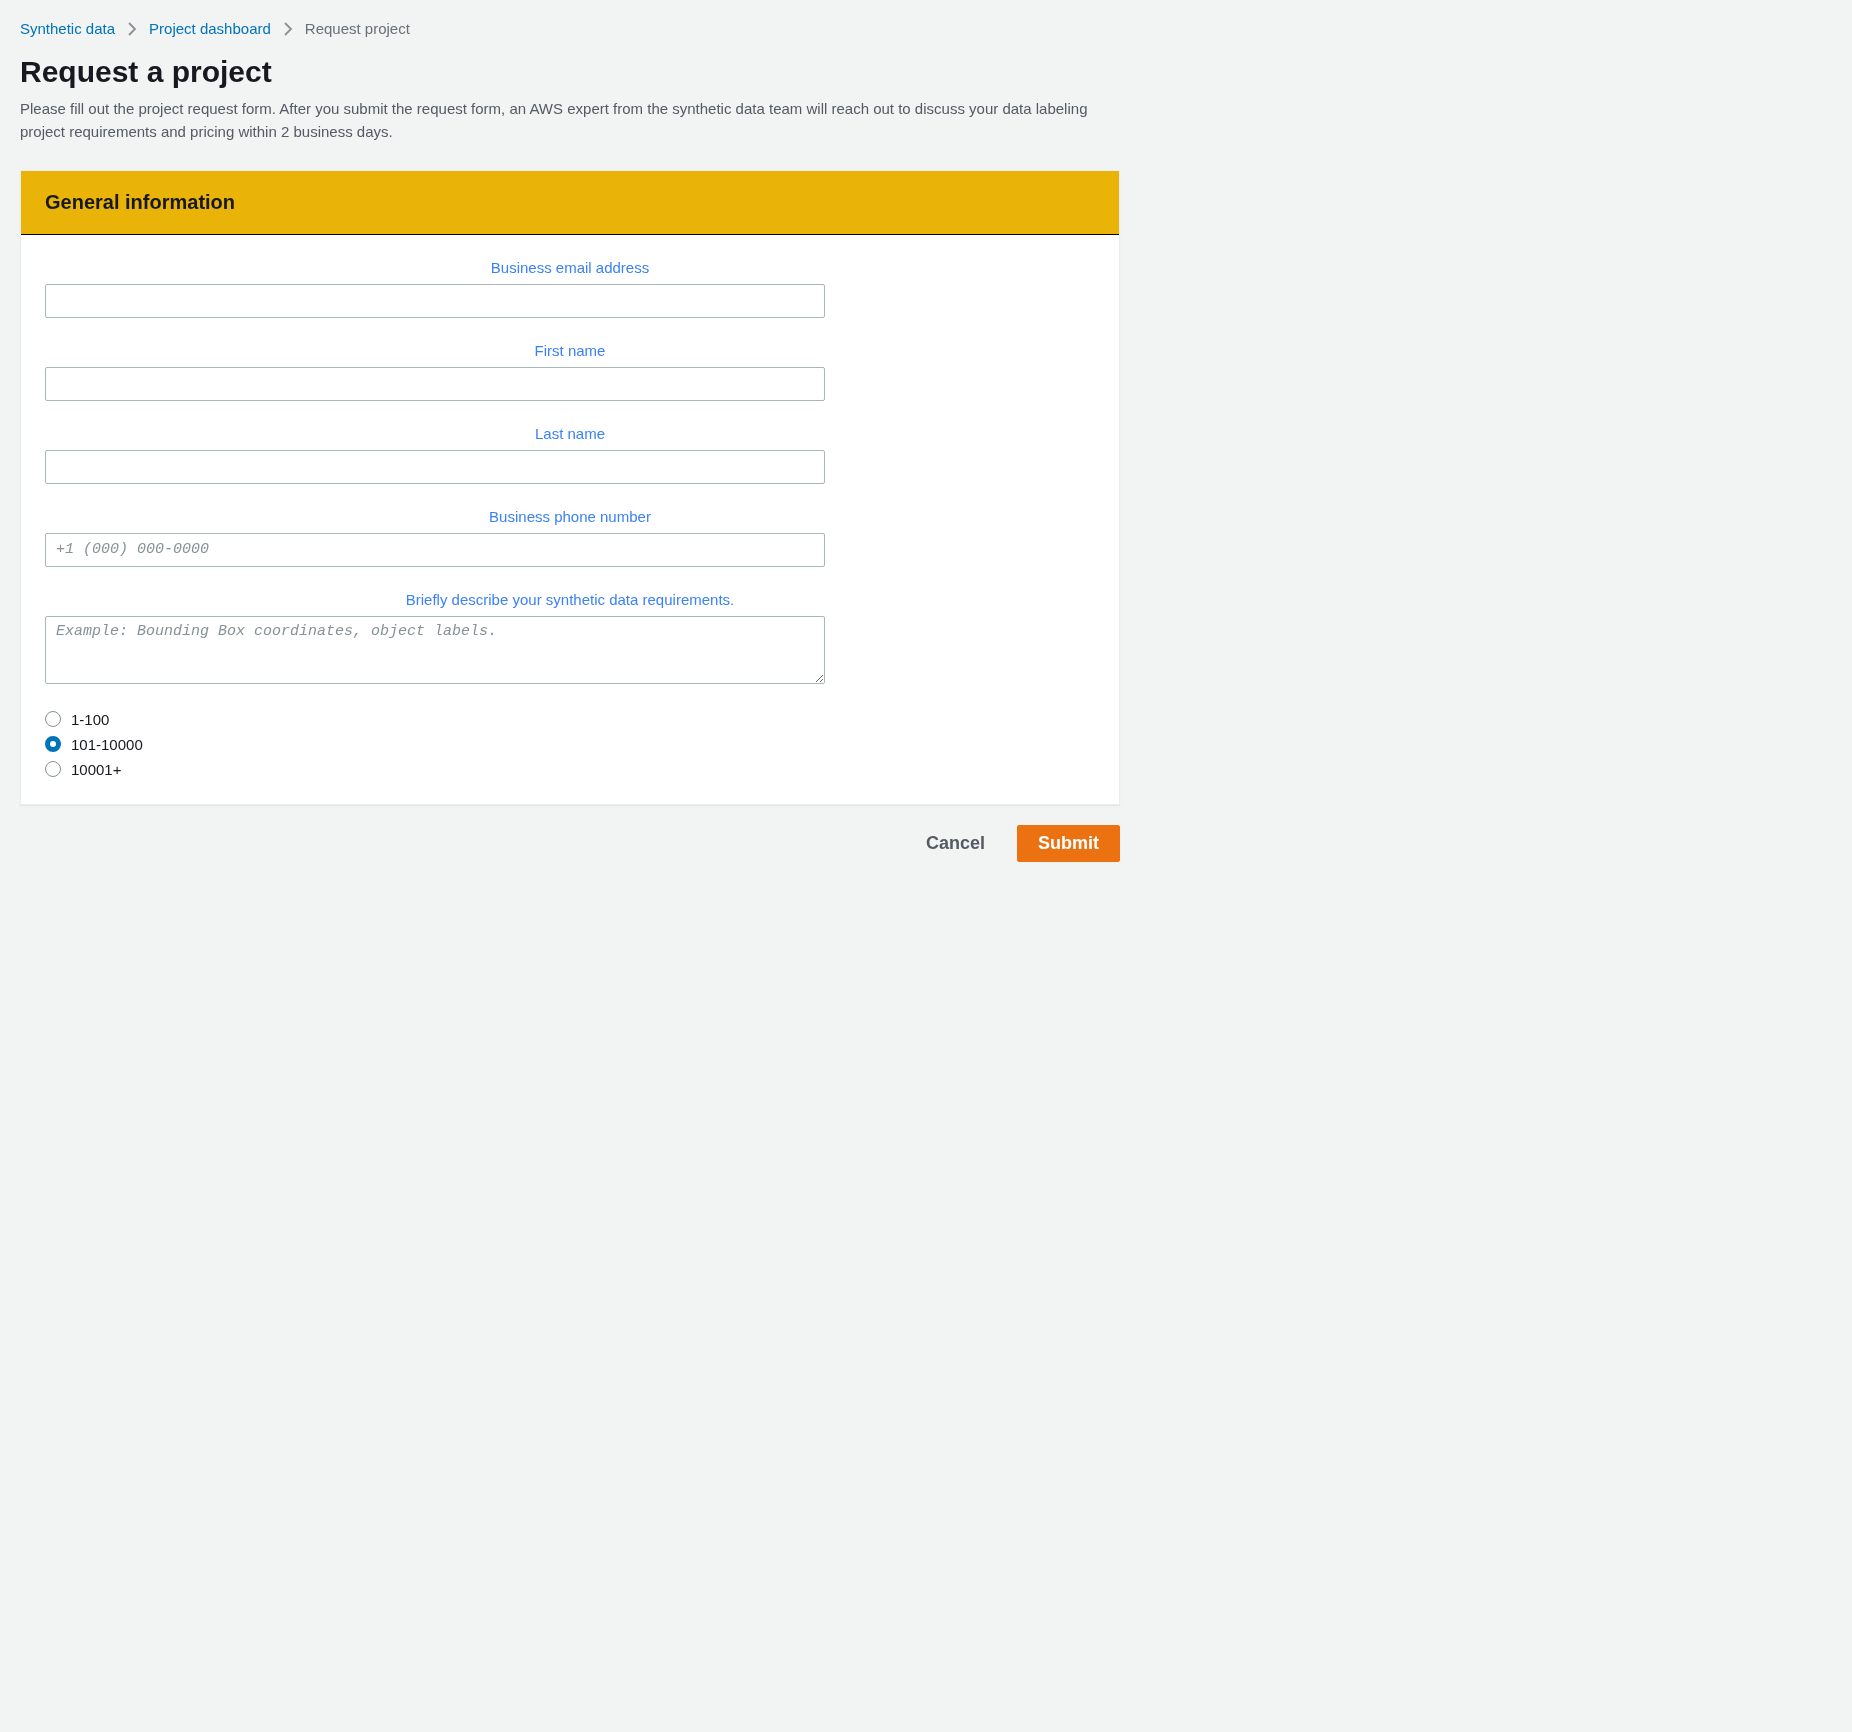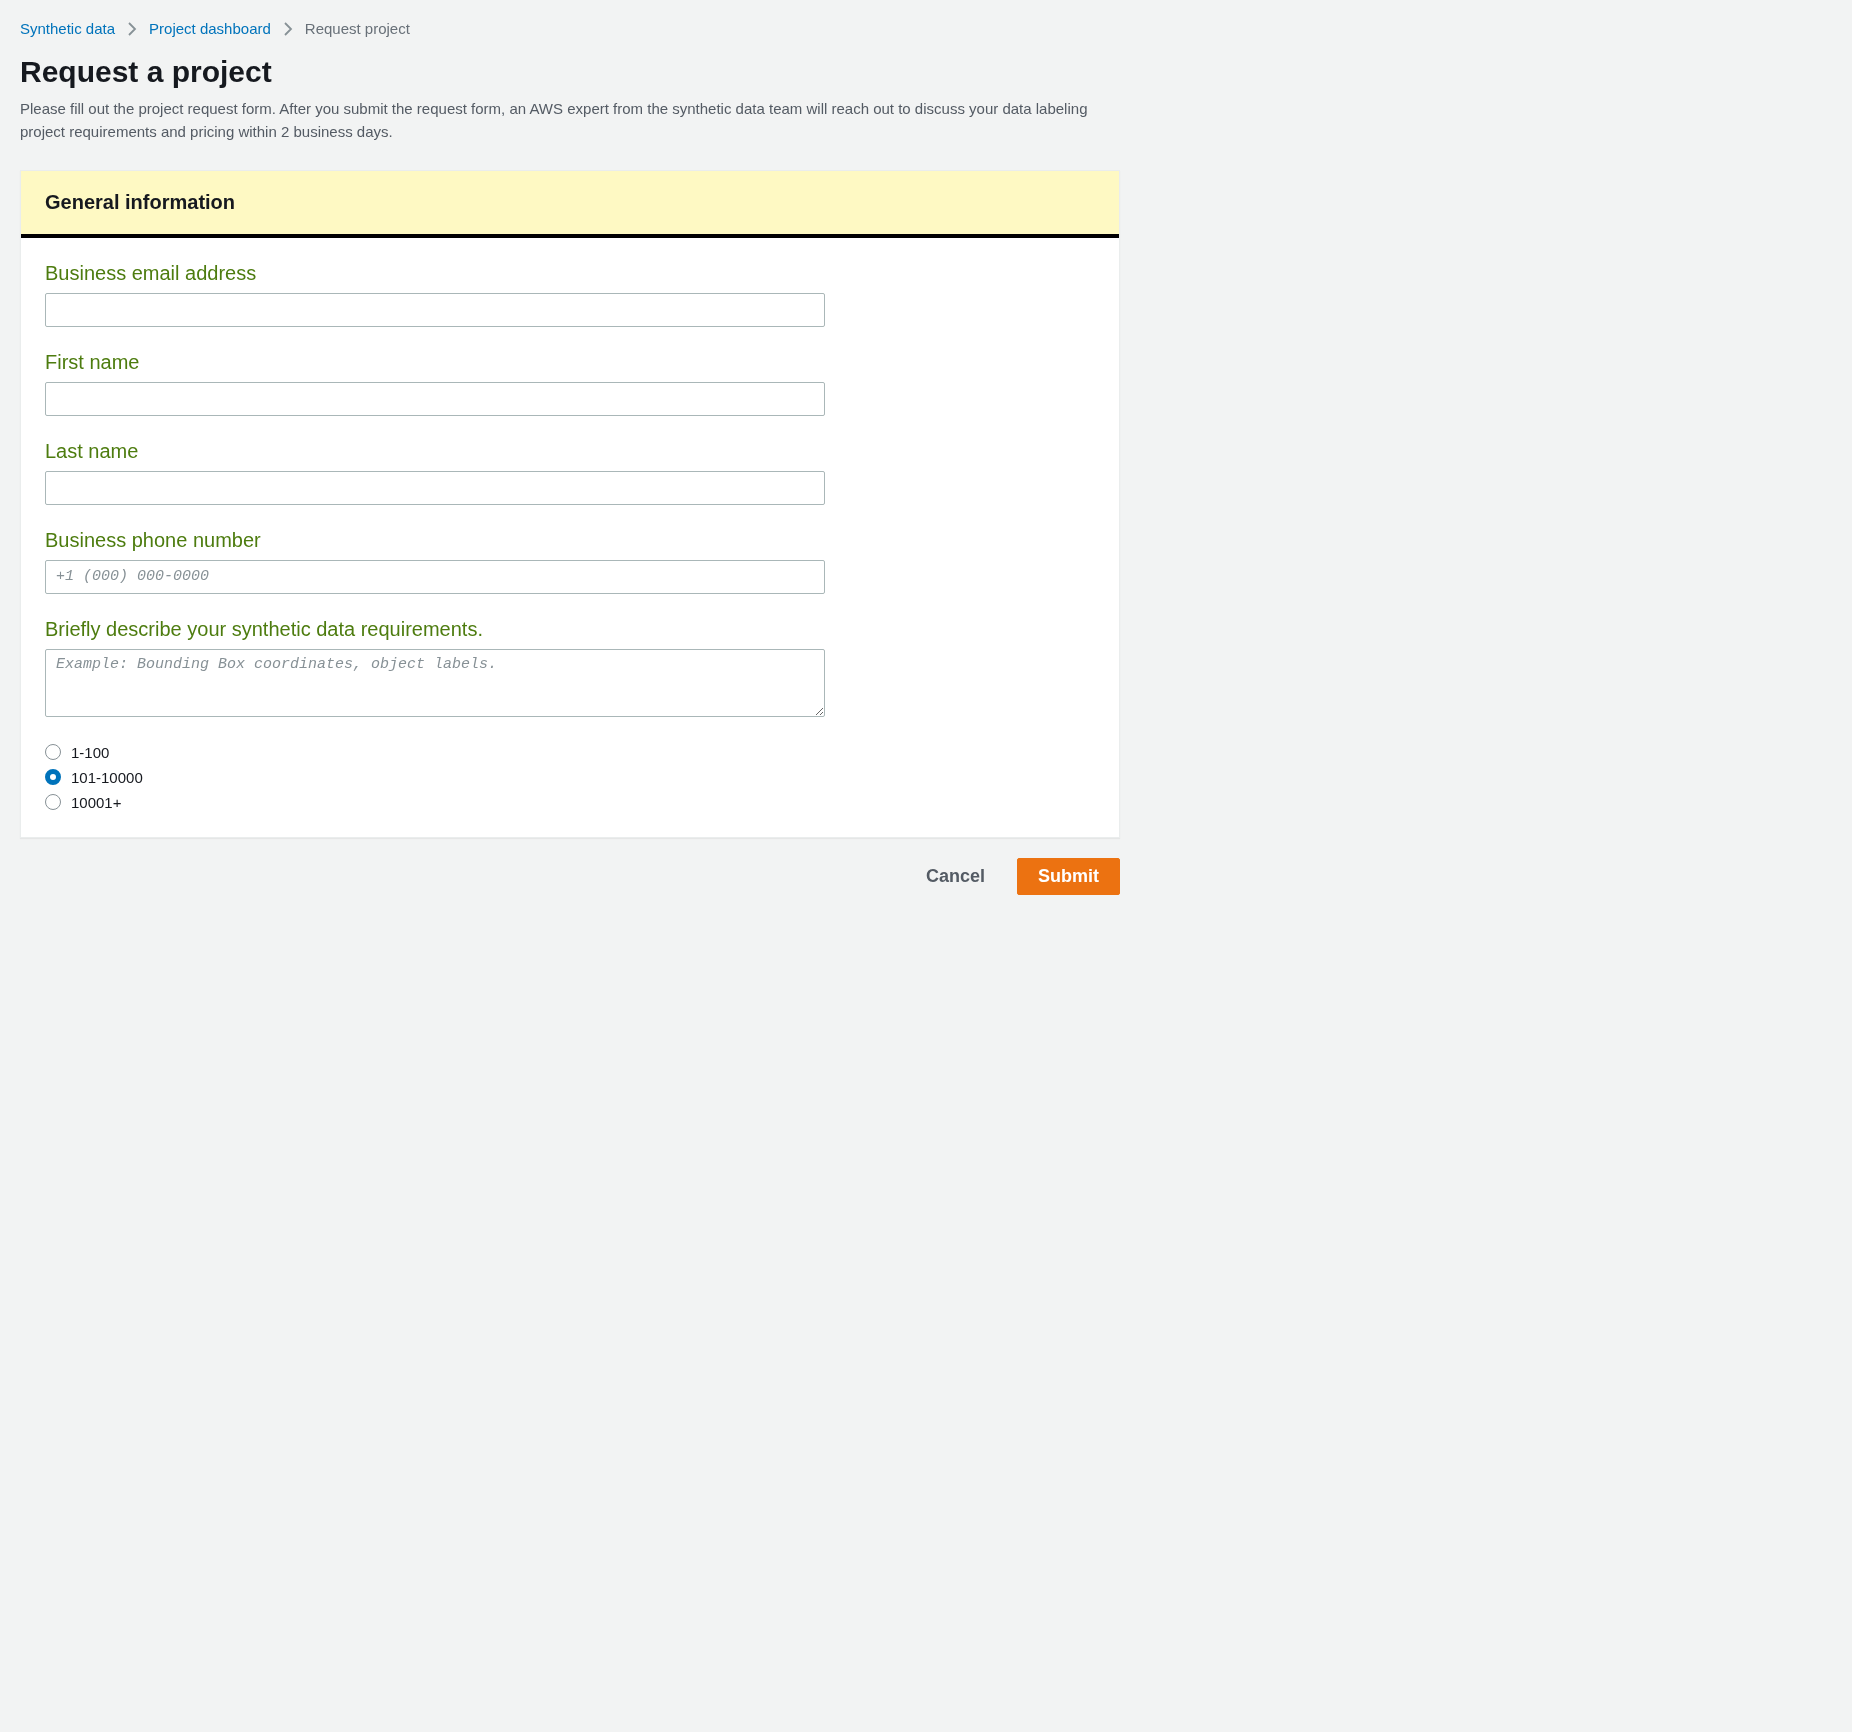--- a/index.html
+++ b/index.html
@@ -42,41 +42,42 @@
       line-height: 1.55;
       color: #545b64;
       margin-bottom: 26px;
     }
     .panel {
       background: #fff;
       border: 1px solid #eaeded;
       box-shadow: 0 1px 1px rgba(0,0,0,0.05);
     }
     .panel-header {
-      background: #fef9c3;
-      border-bottom: 4px solid #000000;
+      background: #eab308;
+      border-bottom: 1px solid #000000;
       padding: 20px 24px;
     }
     .panel-header h2 {
       font-size: 20px;
       font-weight: 700;
       color: #16191f;
     }
     .panel-body {
       padding: 24px 24px 26px 24px;
     }
     .field {
       margin-bottom: 24px;
     }
     .field:last-child { margin-bottom: 0; }
     .field-label {
       display: block;
-      font-size: 20px;
-      color: #4d7c0f;
+      font-size: 15px;
+      color: #3b82f6;
       margin-bottom: 8px;
+      text-align: center;
     }
     .text-input, .textarea-input {
       width: 100%;
       max-width: 780px;
       padding: 6px 10px;
       font-size: 15px;
       border: 1px solid #aab7b8;
       border-radius: 2px;
       font-family: Liberation Mono, monospace;
       color: #16191f;

